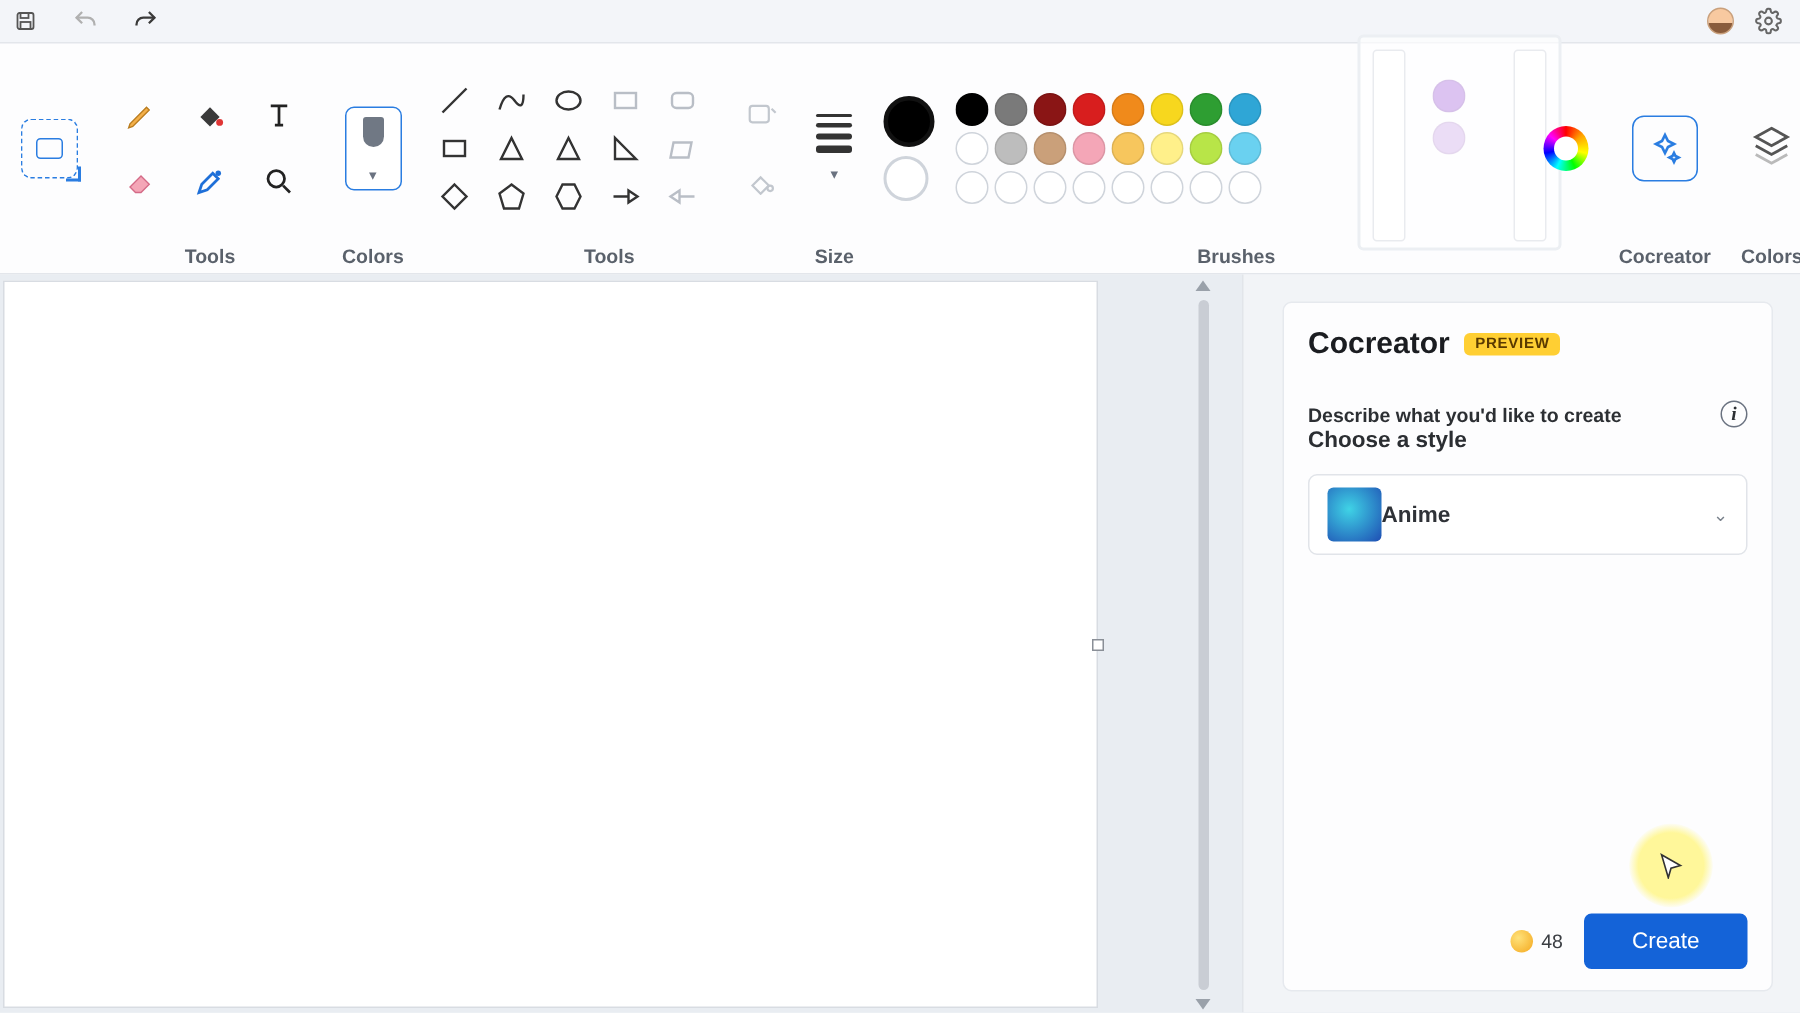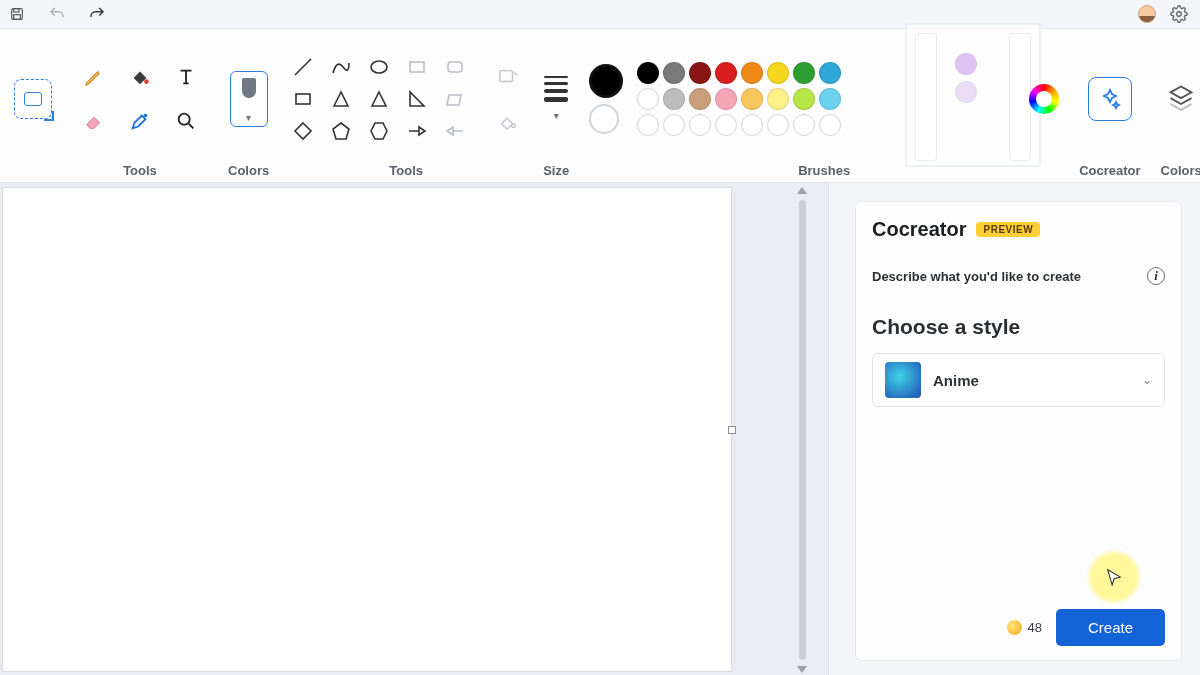--- a/index.html
+++ b/index.html
@@ -84,22 +84,22 @@
   
   .panel{width:372px;background:#f2f4f7;border-left:1px solid #e2e5ea;padding:18px 18px 14px 26px;display:flex;flex-direction:column;position:relative;}
   .panel-inner{background:#fdfdfe;border:1px solid #e6e9ee;border-radius:6px;flex:1;padding:16px 16px 14px 16px;display:flex;flex-direction:column;}
   .panel h2{font-size:20px;font-weight:700;color:#1b1d21;display:flex;align-items:center;gap:10px;}
   .badge{background:#ffcf33;color:#5a3a00;font-size:10px;font-weight:700;letter-spacing:.5px;padding:2px 7px;border-radius:4px;}
   .subhead{display:flex;align-items:center;justify-content:space-between;margin-top:26px;}
   .subhead span{font-size:13px;color:#2c2f33;font-weight:600;}
   .info{width:18px;height:18px;border:1.5px solid #6a7280;border-radius:50%;display:flex;align-items:center;justify-content:center;font-size:11px;color:#6a7280;font-style:italic;font-family:serif;}
   .prompt-box{margin-top:14px;border:4px solid #e53131;border-radius:3px;padding:10px 10px 28px 10px;background:#fff;}
   .prompt-box .txt{font-size:15px;color:#222;}
-  .style-label{margin-top:30px;font-size:21px;font-weight:700;color:#2b2e32;}
-  .style-select{margin-top:14px;display:flex;align-items:center;border:1px solid #e1e4e9;border-radius:6px;padding:8px 12px;background:#fff;gap:12px;cursor:pointer;}
+  .style-label{font-size:15px;font-weight:700;color:#2b2e32;}
+  .style-select{margin-top:14px;display:flex;align-items:center;border:1px solid #e1e4e9;border-radius:6px;padding:8px 12px;background:#fff;cursor:pointer;}
   .style-thumb{width:36px;height:36px;border-radius:4px;background:radial-gradient(circle at 40% 40%, #3fd3e6, #1e4db3);} 
   .style-name{flex:1;font-size:15px;font-weight:600;color:#2f3237;}
   .style-chev{color:#7a828c;font-size:12px;}
   .panel-footer{display:flex;align-items:center;justify-content:flex-end;gap:14px;margin-top:auto;padding-top:20px;}
   .credits{display:flex;align-items:center;gap:6px;color:#3b3e43;font-size:13px;}
   .coin{width:15px;height:15px;border-radius:50%;background:radial-gradient(circle at 35% 35%, #ffe27a, #f4a81e);}
   .create-btn{background:#1463d8;color:#fff;border:none;border-radius:5px;padding:10px 32px;font-size:15px;font-weight:500;cursor:pointer;}
   .cursor-glow{position:absolute;width:56px;height:56px;border-radius:50%;background:radial-gradient(circle,#fff79a 0%,#fff79a 55%,rgba(255,247,154,0) 72%);bottom:70px;right:58px;display:flex;align-items:center;justify-content:center;}
   .cursor-glow svg{width:18px;height:18px;}
 </style>

